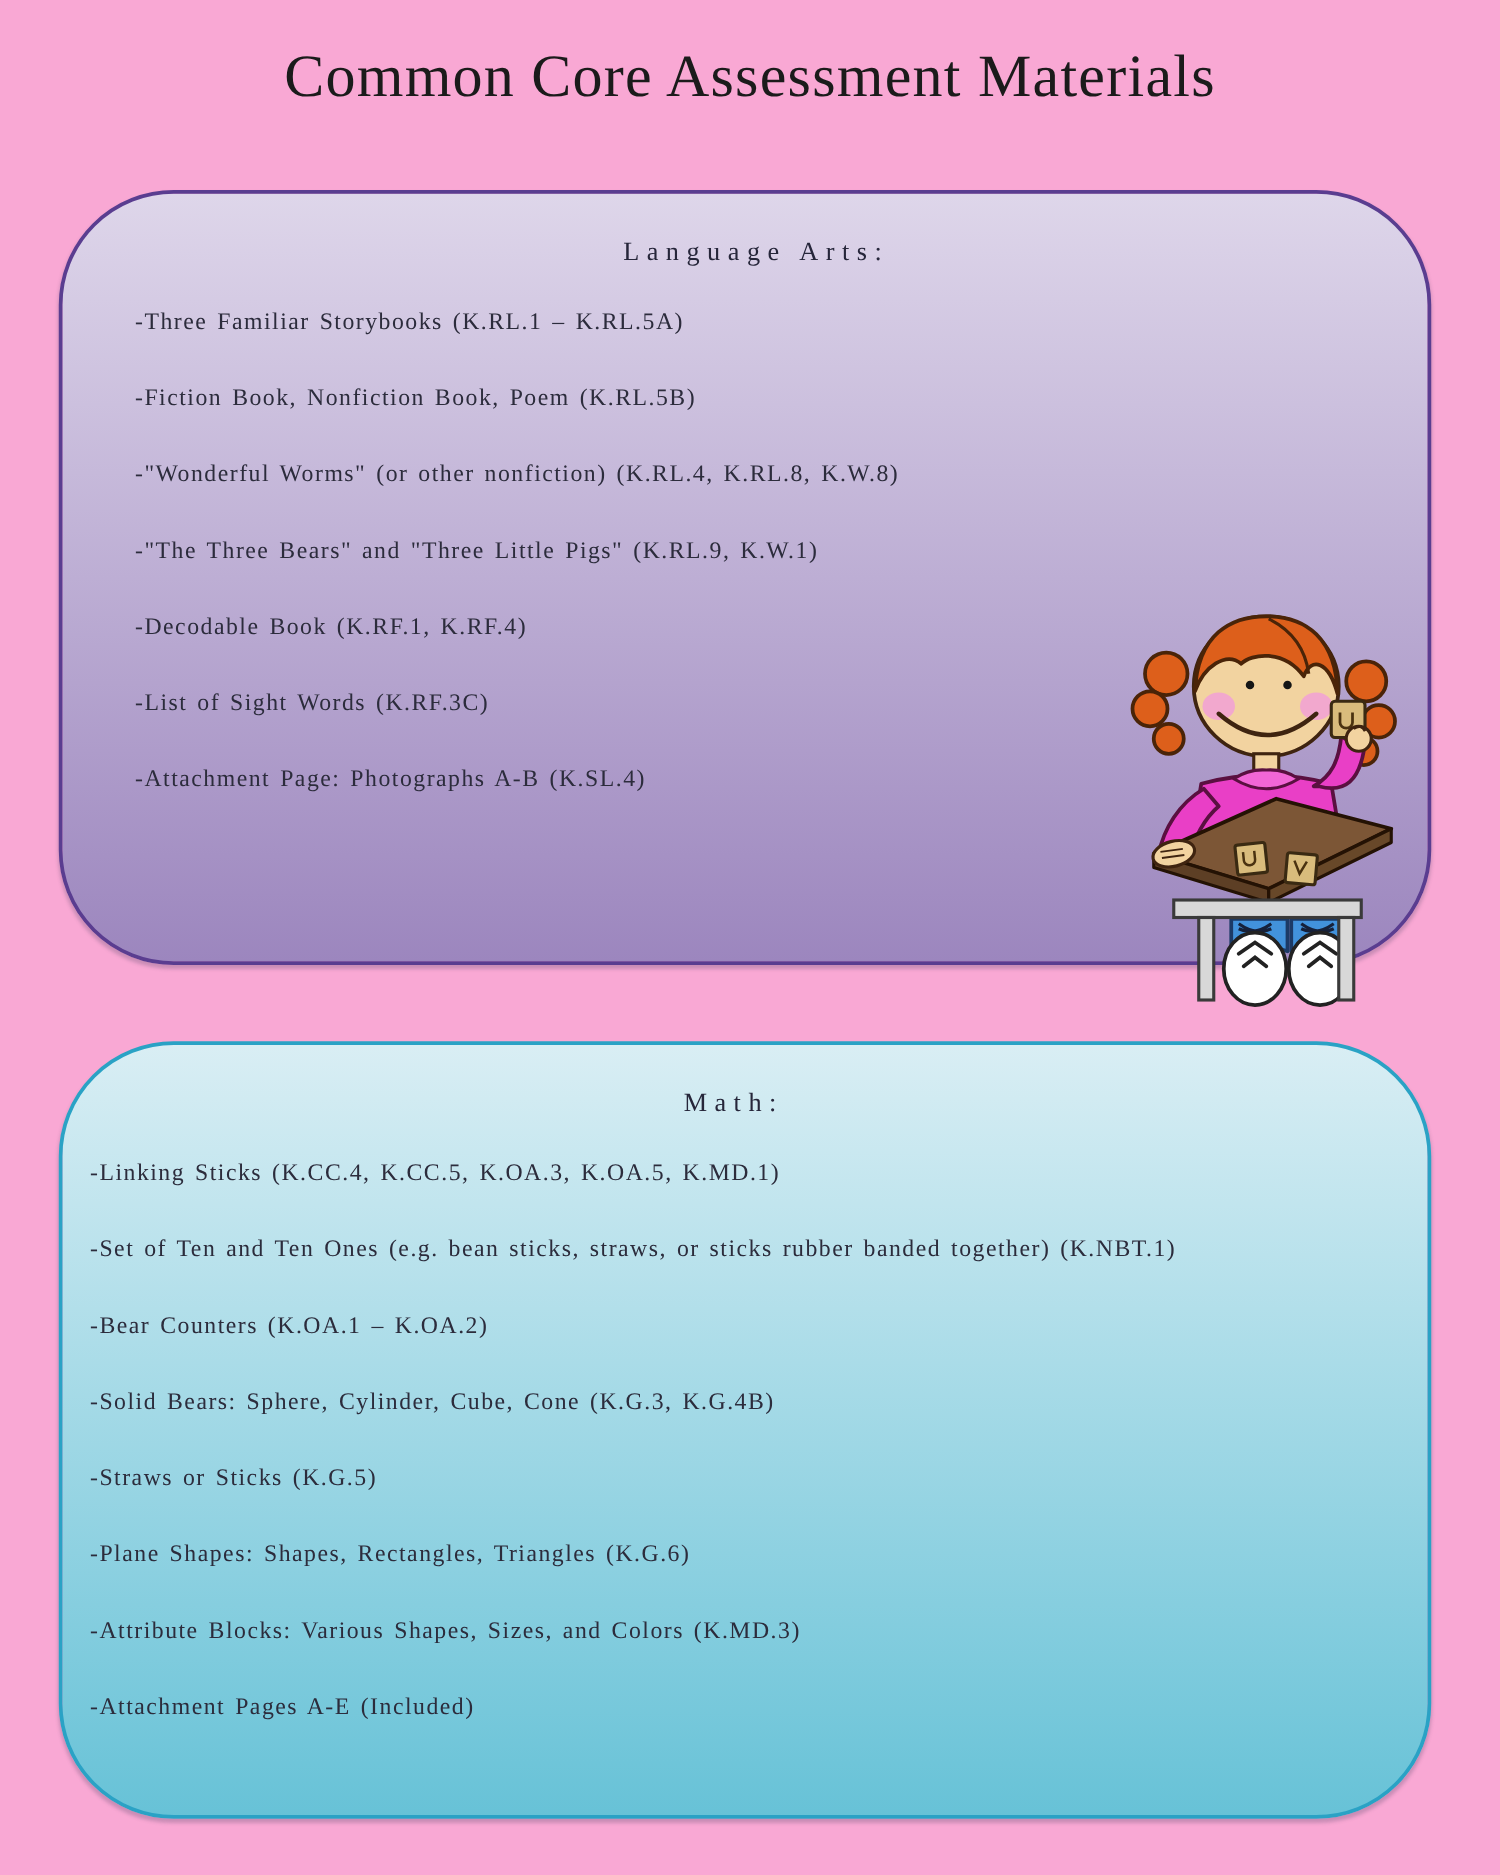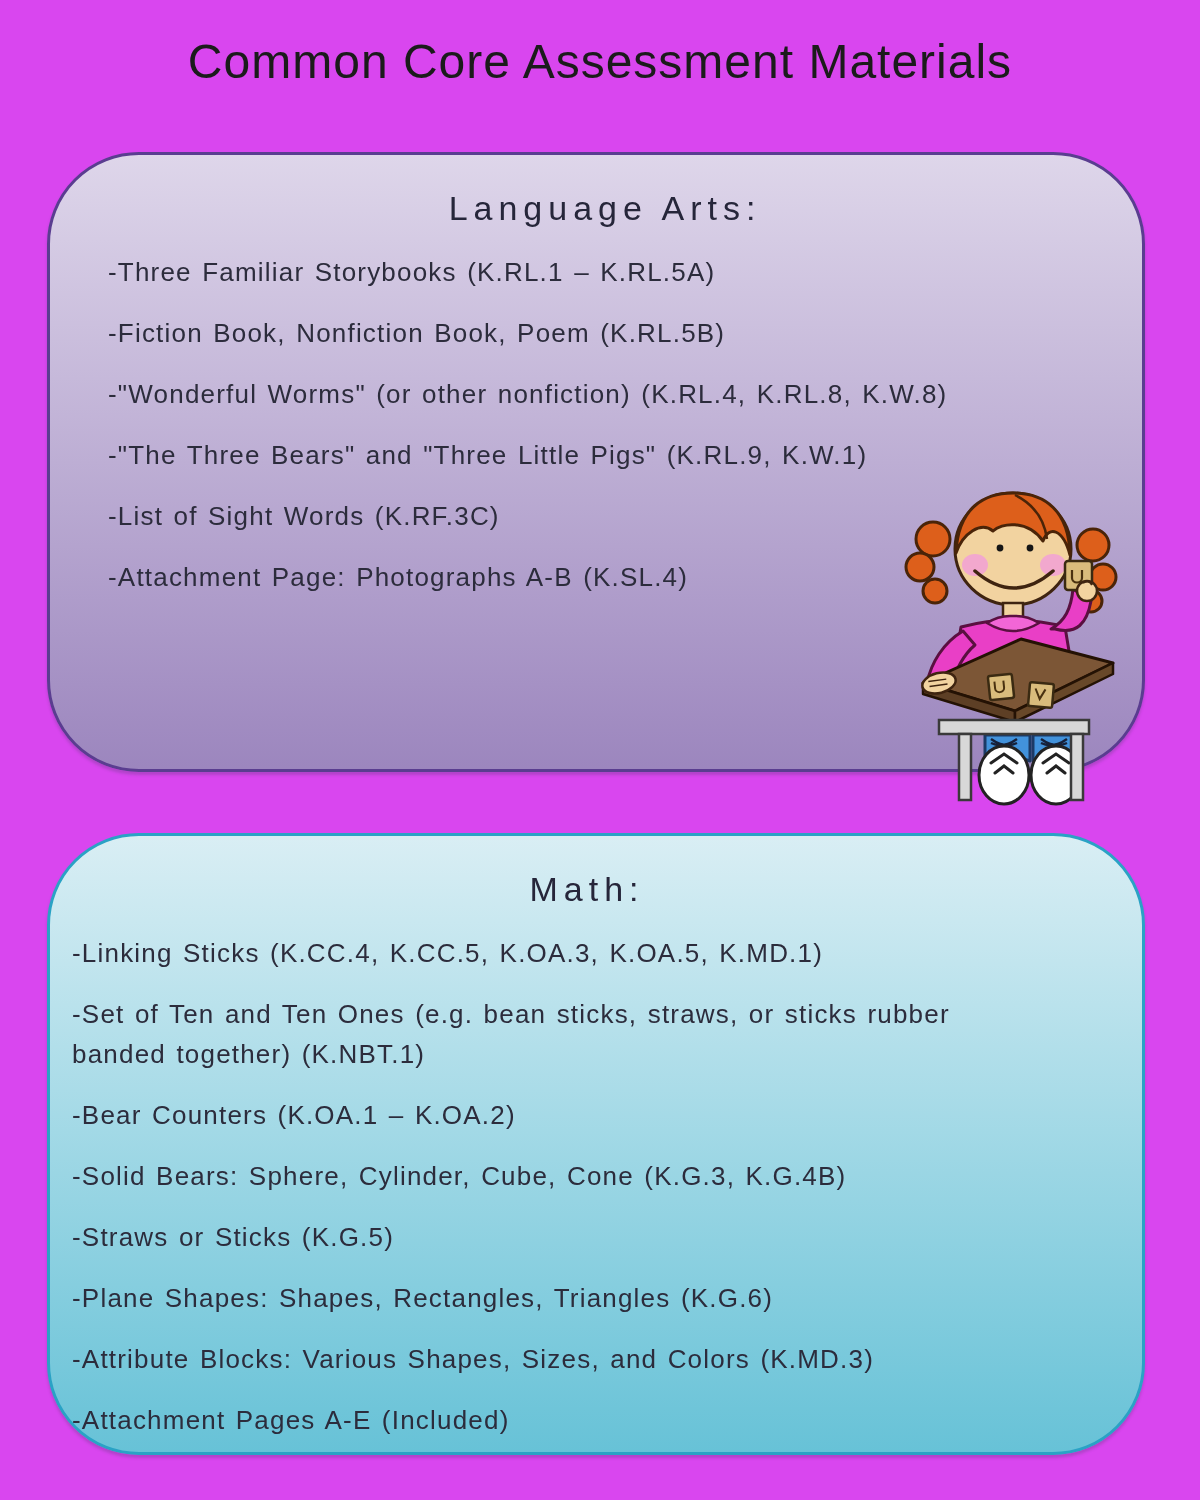--- a/index.html
+++ b/index.html
@@ -1,21 +1,21 @@
 <!DOCTYPE html>
 <html><head>
 <meta charset="utf-8">
 <style>
   html, body { margin: 0; padding: 0; }
   body {
     width: 1200px; height: 1500px;
     background: #ffffff;
     font-family: "Liberation Sans", "DejaVu Sans", sans-serif;
   }
-  .page { position: relative; width: 1200px; height: 1500px; background: #d946ef; overflow: hidden; }
+  .page { position: relative; width: 1200px; height: 1500px; background: #f9a8d4; overflow: hidden; font-family: Liberation Serif, serif; }
 
   .title {
     position: absolute; top: 34px; left: 0; right: 0;
     margin: 0; text-align: center;
     font-size: 48px; font-weight: 400; letter-spacing: 1px;
     color: #1b1b1b;
   }
 
   .panel {
     position: absolute; left: 47px; width: 1098px;
@@ -23,26 +23,26 @@
     border: 3px solid #888;
     border-radius: 92px;
     padding: 34px 40px 0 58px;
     box-shadow: 0 3px 3px rgba(60,60,90,0.25);
   }
   .panel-la   { top: 152px; height: 620px; }
   .panel-math { top: 833px; height: 622px; }
 
   .panel-heading {
     margin: 0 0 24px 0; text-align: center;
-    font-size: 34px; font-weight: 400; letter-spacing: 6px;
+    font-size: 21px; font-weight: 400; letter-spacing: 6px;
     color: #26263a;
   }
   .panel-list { list-style: none; margin: 0; padding: 0; }
   .panel-item {
-    font-size: 26px; line-height: 40px; margin-bottom: 21px;
+    font-size: 19px; line-height: 40px; margin-bottom: 21px;
     letter-spacing: 1.2px; word-spacing: 2px;
     color: #2c2c3c;
   }
   .panel-math .panel-item { max-width: 900px; }
 
   .clipart { position: absolute; left: 903px; top: 487px; width: 232px; height: 320px; z-index: 3; }
 </style>
 </head>
 <body>
 
@@ -55,20 +55,21 @@
     <ul class="panel-list">
 
         <li class="panel-item">-Three Familiar Storybooks (K.RL.1 – K.RL.5A)</li>
 
         <li class="panel-item">-Fiction Book, Nonfiction Book, Poem (K.RL.5B)</li>
 
         <li class="panel-item">-"Wonderful Worms" (or other nonfiction) (K.RL.4, K.RL.8, K.W.8)</li>
 
         <li class="panel-item">-"The Three Bears" and "Three Little Pigs" (K.RL.9, K.W.1)</li>
 
+        <li class="panel-item">-Decodable Book (K.RF.1, K.RF.4)</li>
 
         <li class="panel-item">-List of Sight Words (K.RF.3C)</li>
 
 
         <li class="panel-item">-Attachment Page: Photographs A-B (K.SL.4)</li>
       </ul>
   </section>
 
   <section class="panel panel-math" style="background: linear-gradient(rgb(217, 238, 244) 0%, rgb(103, 194, 215) 100%); border-color: rgb(42, 162, 197); padding-left: 22px;">
     <h2 class="panel-heading">Math:</h2>

